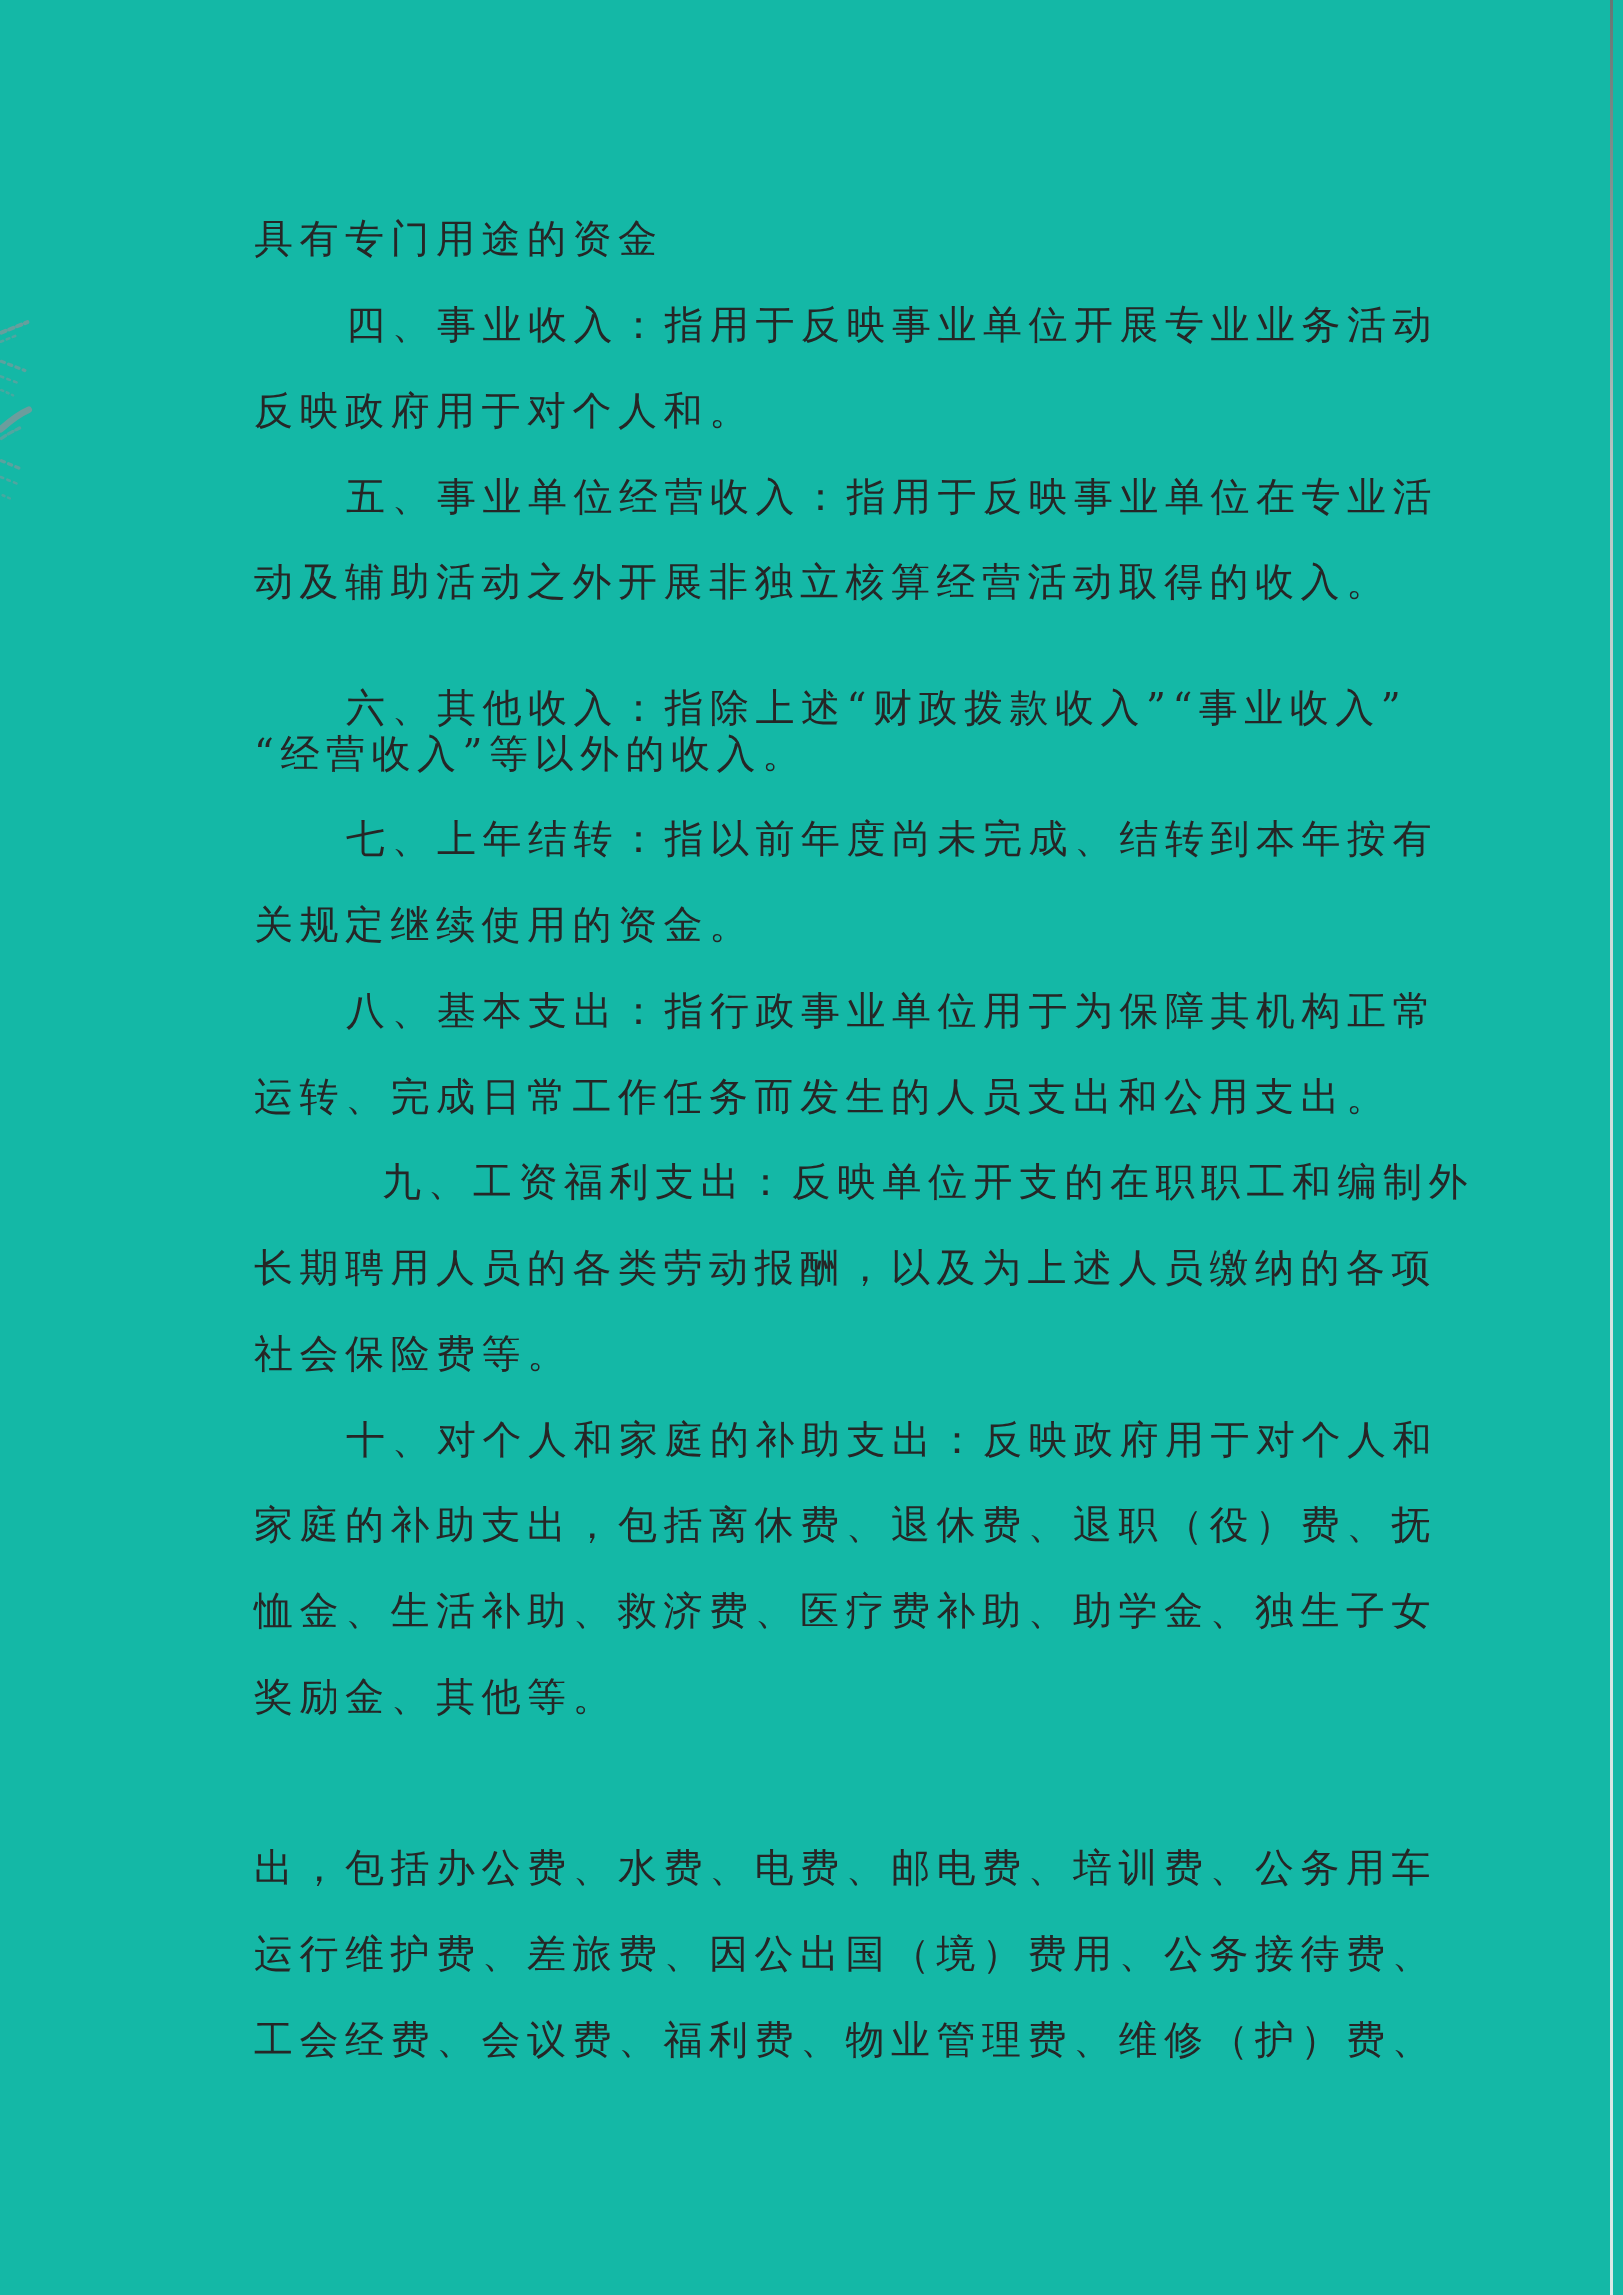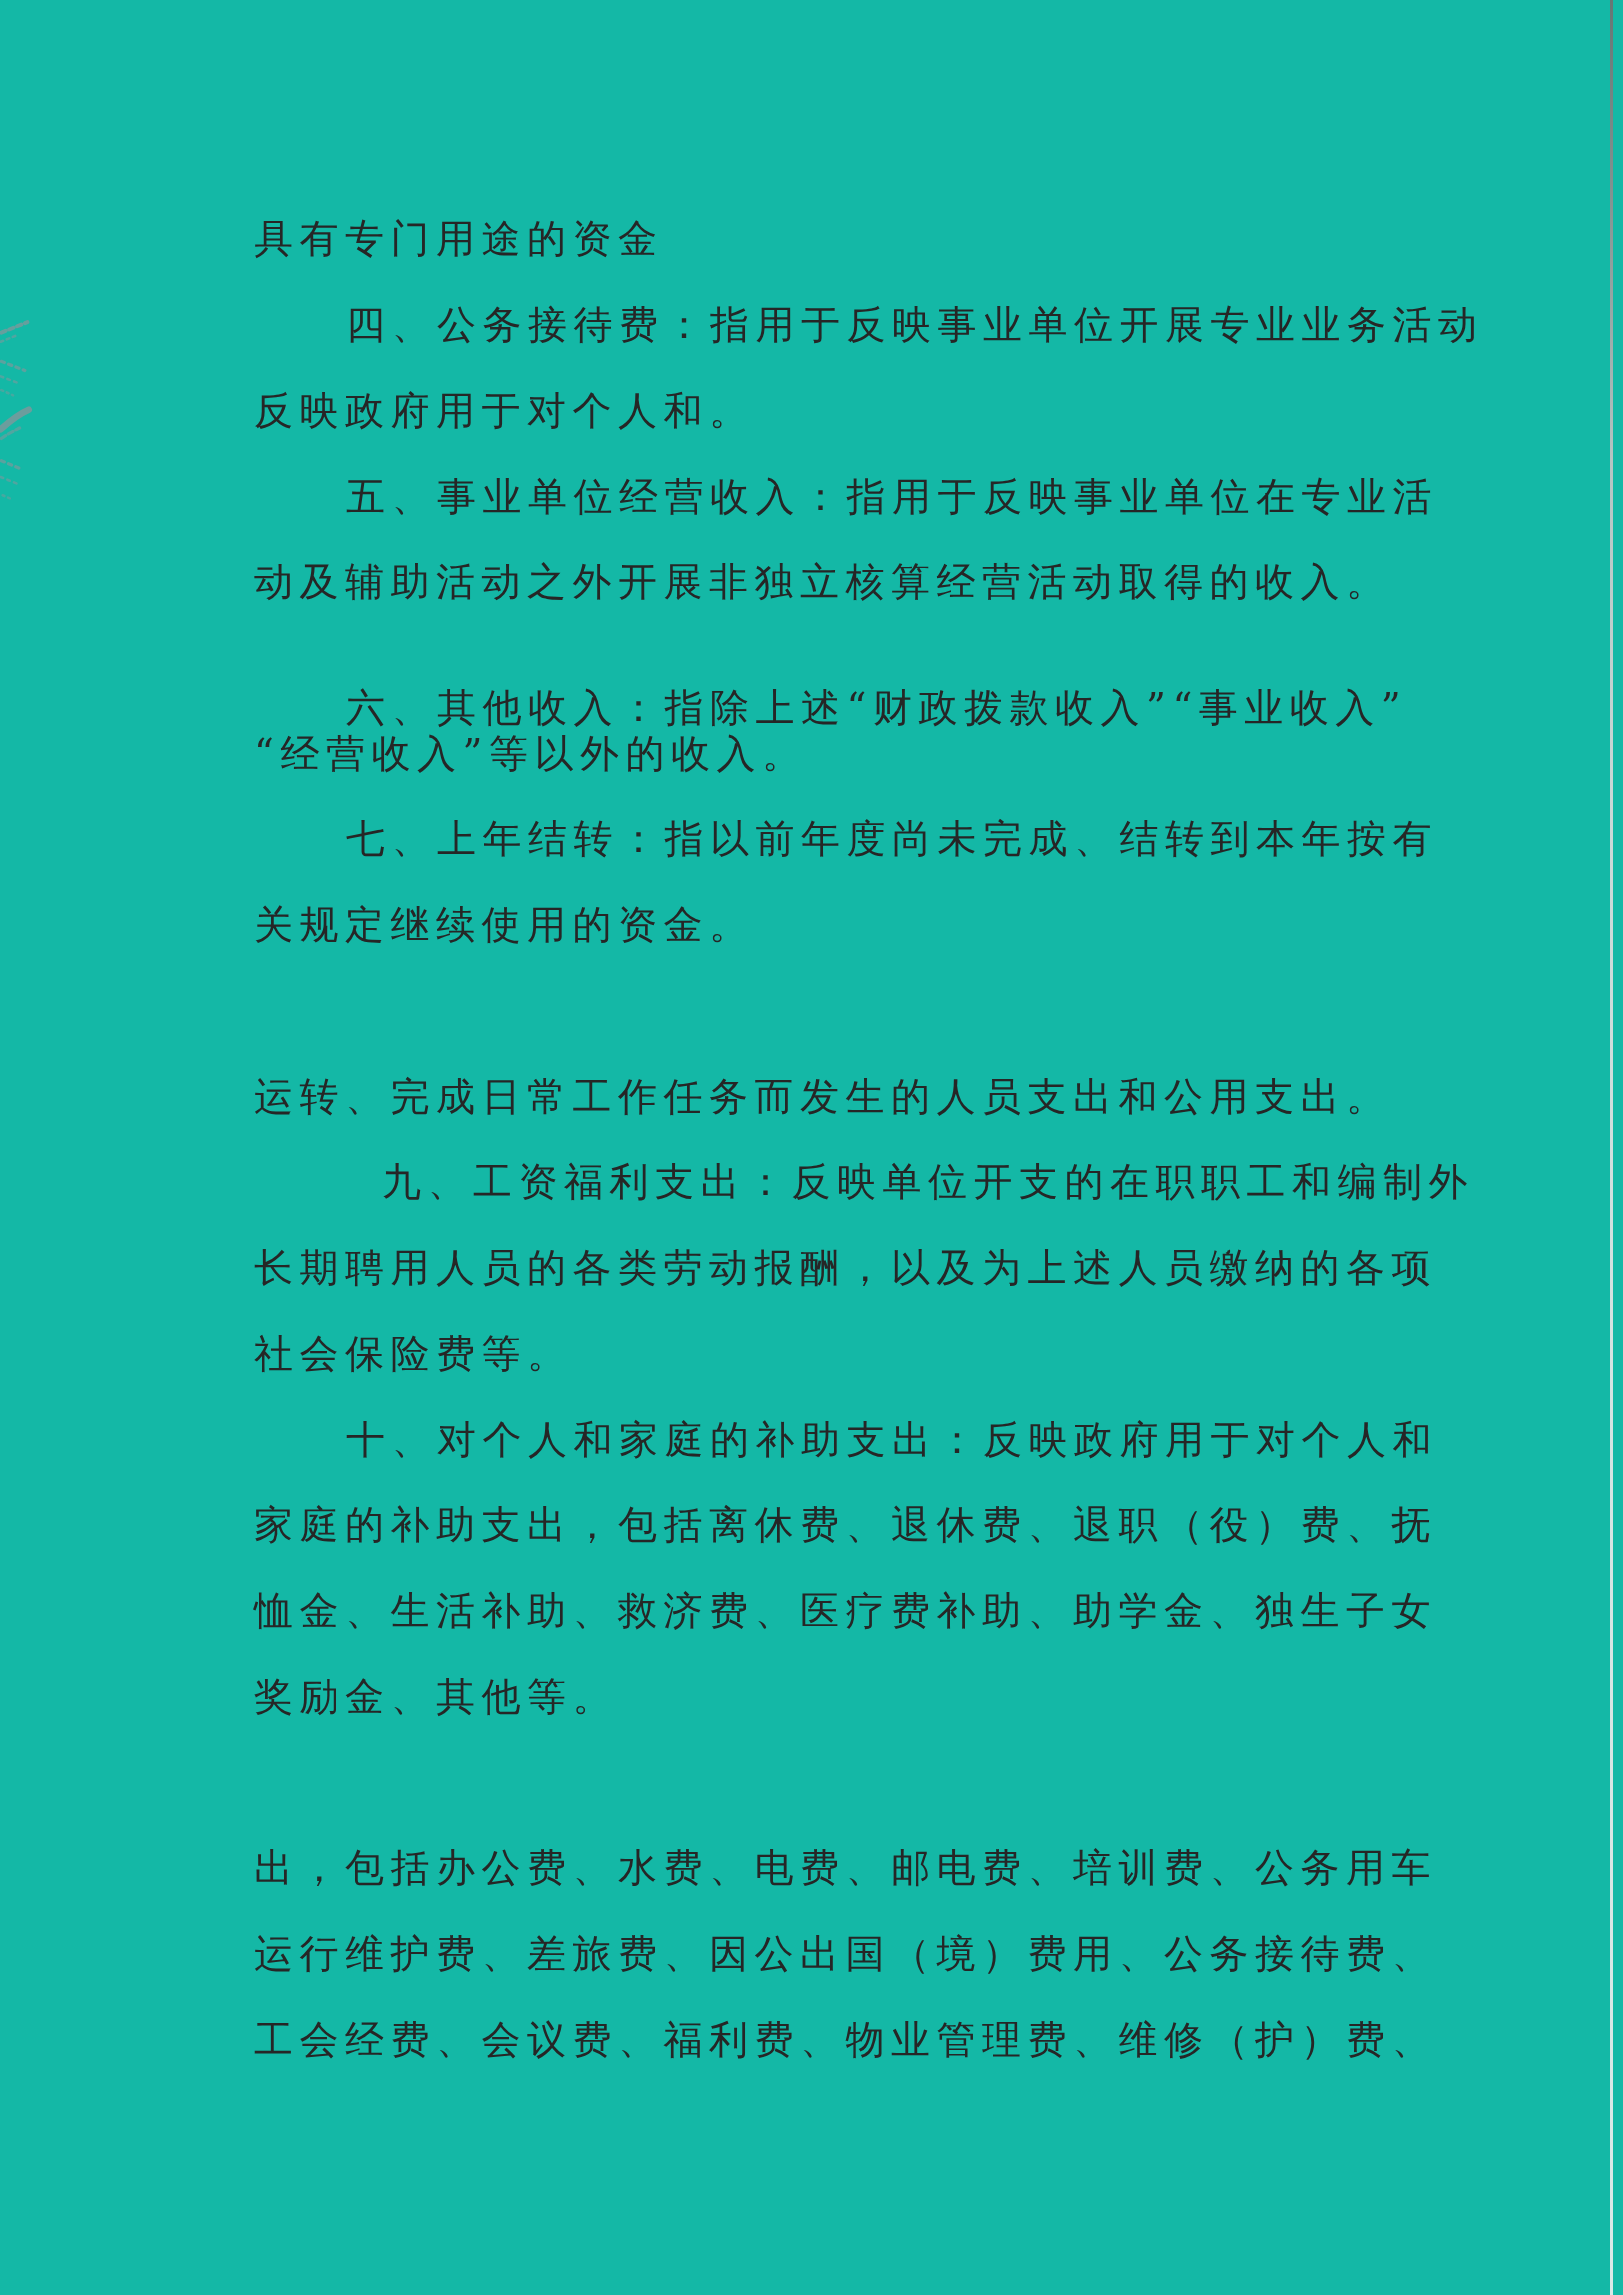--- a/index.html
+++ b/index.html
@@ -76,28 +76,29 @@
       <path d="M1,178 C12,168 28,155 44,148" stroke-width="10" opacity="0.85"></path>
       <path d="M2,192 C10,186 20,181 30,176" stroke-width="5" stroke-dasharray="8 5" opacity="0.6"></path>
       <path d="M2,226 L35,240" stroke-width="5" stroke-dasharray="5 7" opacity="0.7"></path>
       <path d="M1,251 L28,262" stroke-width="4" stroke-dasharray="4 7" opacity="0.6"></path>
       <path d="M4,279 L20,286" stroke-width="4" stroke-dasharray="3 6" opacity="0.5"></path>
     </g>
   </svg>
 
   <div class="text-block">
       <div class="text-line" style="top: 219px;">具有专门用途的资金</div>
-      <div class="text-line indent" style="top: 305px;">四、公务接待费：指用于反映事业单位开展专业业务活动</div>
+      <div class="text-line indent" style="top: 305px;">四、事业收入：指用于反映事业单位开展专业业务活动</div>
       <div class="text-line" style="top: 391px;">反映政府用于对个人和。</div>
       <div class="text-line indent" style="top: 477px;">五、事业单位经营收入：指用于反映事业单位在专业活</div>
       <div class="text-line" style="top: 562px;">动及辅助活动之外开展非独立核算经营活动取得的收入。</div>
       <div class="text-line indent" style="top: 648px; margin-top: 40px;">六、其他收入：指除上述“财政拨款收入”“事业收入”</div>
       <div class="text-line" style="top: 734px;">“经营收入”等以外的收入。</div>
       <div class="text-line indent" style="top: 819px;">七、上年结转：指以前年度尚未完成、结转到本年按有</div>
       <div class="text-line" style="top: 905px;">关规定继续使用的资金。</div>
+      <div class="text-line indent" style="top: 991px;">八、基本支出：指行政事业单位用于为保障其机构正常</div>
       <div class="text-line" style="top: 1077px;">运转、完成日常工作任务而发生的人员支出和公用支出。</div>
       <div class="text-line indent" style="top: 1162px; margin-left: 36px;">九、工资福利支出：反映单位开支的在职职工和编制外</div>
       <div class="text-line" style="top: 1248px;">长期聘用人员的各类劳动报酬，以及为上述人员缴纳的各项</div>
       <div class="text-line" style="top: 1334px;">社会保险费等。</div>
       <div class="text-line indent" style="top: 1420px;">十、对个人和家庭的补助支出：反映政府用于对个人和</div>
       <div class="text-line" style="top: 1505px;">家庭的补助支出，包括离休费、退休费、退职（役）费、抚</div>
       <div class="text-line" style="top: 1591px;">恤金、生活补助、救济费、医疗费补助、助学金、独生子女</div>
       <div class="text-line" style="top: 1677px;">奖励金、其他等。</div>
       <div class="text-line" style="top: 1848px;">出，包括办公费、水费、电费、邮电费、培训费、公务用车</div>
       <div class="text-line" style="top: 1934px;">运行维护费、差旅费、因公出国（境）费用、公务接待费、</div>

